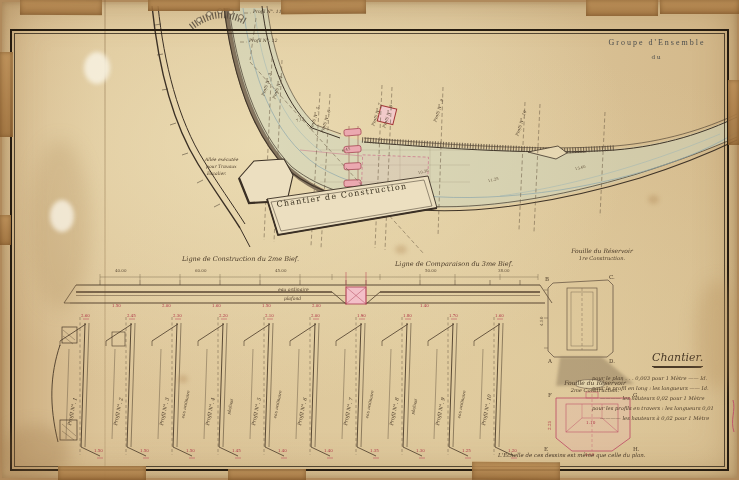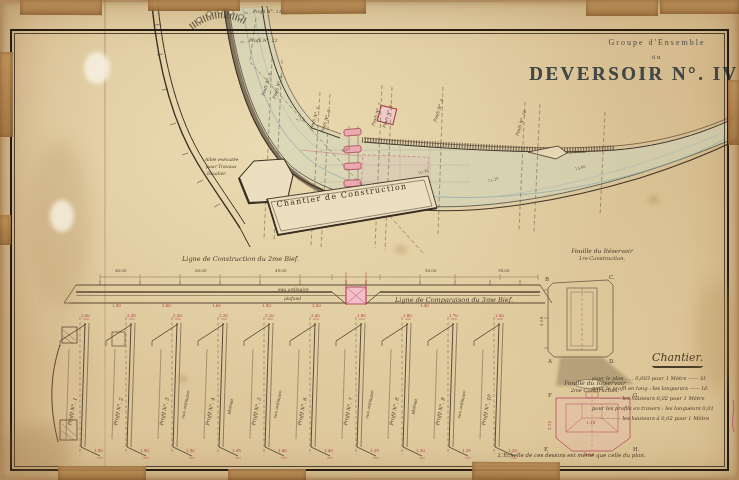--- a/index.html
+++ b/index.html
@@ -191,21 +191,20 @@
       <path d="M566,432 L582,418 L602,418 L618,432" stroke-width=".5"></path>
       <path d="M582,418 V404 M602,418 V404" stroke-width=".4"></path>
       <path d="M592,394 V451" stroke-width=".4" stroke-dasharray="3,2"></path>
       <rect x="586" y="392" width="12" height="6" stroke-width=".6"></rect>
       <path d="M733,400 C736,410 730,420 734,432" stroke-width="1"></path>
     </g>
   </svg>
 
   <div class="l title1 ctr f8" style="left:572px;top:38px;width:170px;">Groupe d'Ensemble</div>
   <div class="l title1 ctr f7" style="left:572px;top:53px;width:170px;">du</div>
-  <div class="l title3 ctr" style="left:528px;top:63px;width:212px;font-size:19px;">DEVERSOIR N°. IV</div>
 
   <div class="l yard f8" style="left:276px;top:200px;">Chantier de Construction</div>
   <div class="l it f45" style="left:205px;top:157px;">Allée exécutée</div>
   <div class="l it f45" style="left:206px;top:164px;">pour Travaux</div>
   <div class="l it f45" style="left:207px;top:171px;">Escalier.</div>
 
   <div class="l it f45" style="left:253px;top:9px;">Profil N°. 11</div>
   <div class="l it f45" style="left:249px;top:38px;">Profil N°. 12</div>
   <div class="l it f42 pm" style="left:266px;top:92px;">Profil N°. 3</div>
   <div class="l it f42 pm" style="left:277px;top:95px;">Profil N°. 4</div>
@@ -216,21 +215,21 @@
   <div class="l it f42 pm" style="left:438px;top:118px;">Profil N°. 9</div>
   <div class="l it f42 pm" style="left:520px;top:132px;">Profil N°. 10</div>
 
   <div class="l sep f38 spot" style="left:296px;top:118px;">7.12</div>
   <div class="l sep f38 spot" style="left:342px;top:148px;">6.45</div>
   <div class="l sep f38 spot" style="left:418px;top:170px;">10.30</div>
   <div class="l sep f38 spot" style="left:488px;top:178px;">11.25</div>
   <div class="l sep f38 spot" style="left:575px;top:166px;">13.60</div>
 
   <div class="l it f65" style="left:182px;top:256px;">Ligne de Construction du 2me Bief.</div>
-  <div class="l it f65" style="left:395px;top:261px;margin-top:36px;">Ligne de Comparaison du 3me Bief.</div>
+  <div class="l it f65" style="left:395px;top:261px;">Ligne de Comparaison du 3me Bief.</div>
   <div class="l it f45" style="left:278px;top:287px;">eau ordinaire</div>
   <div class="l it f45" style="left:284px;top:296px;">plafond</div>
   <div class="l sep f4" style="left:115px;top:269px;">40.00</div>
   <div class="l sep f4" style="left:195px;top:269px;">60.00</div>
   <div class="l sep f4" style="left:275px;top:269px;">45.00</div>
   <div class="l sep f4" style="left:425px;top:269px;">50.00</div>
   <div class="l sep f4" style="left:498px;top:269px;">38.00</div>
   <div class="l red f4" style="left:112px;top:304px;">1.50</div>
   <div class="l red f4" style="left:162px;top:304px;">2.00</div>
   <div class="l red f4" style="left:212px;top:304px;">1.60</div>

